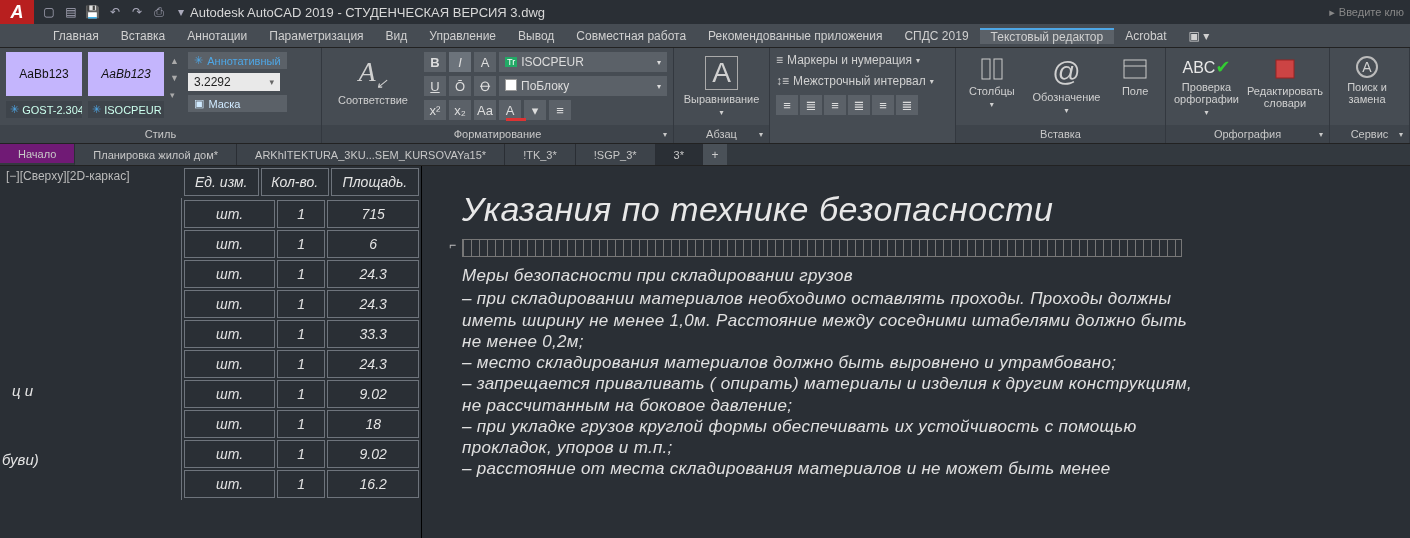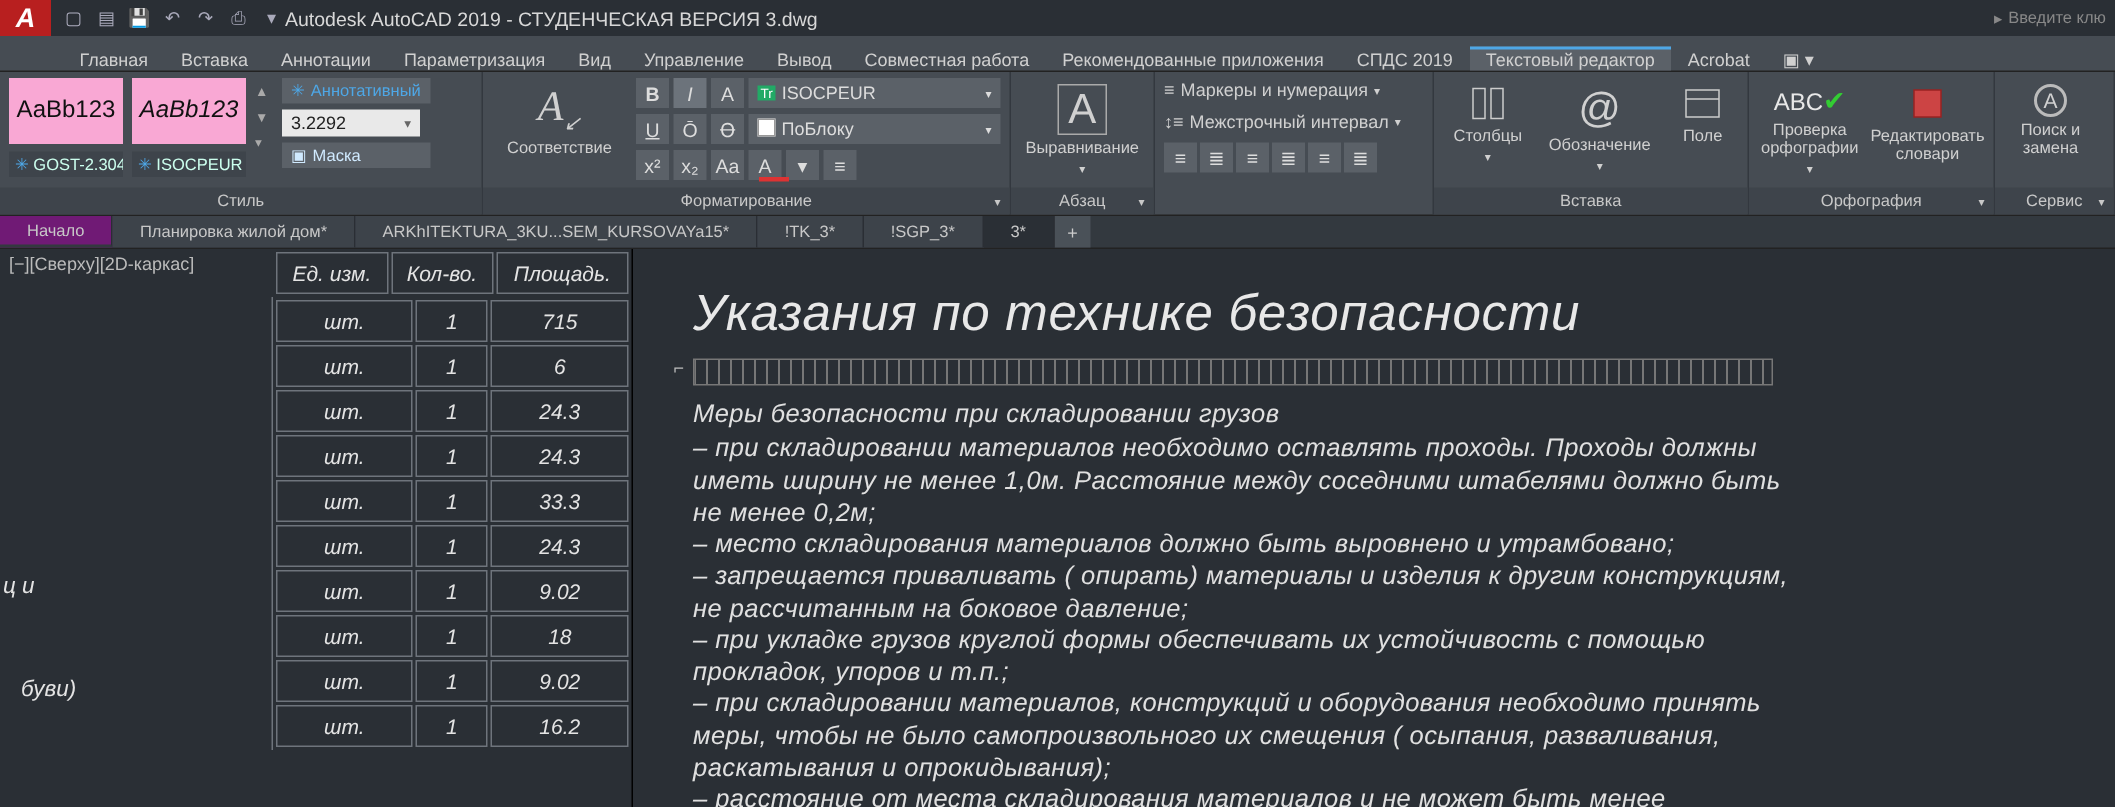--- a/index.html
+++ b/index.html
@@ -6,31 +6,31 @@
 body { background: #33393f; color: #d0d0d0; width: 1410px; height: 538px; overflow: hidden; font-size: 12px; }
 
 .titlebar { height: 24px; background: #2a2f35; display: flex; align-items: center; }
 .app-logo { width: 34px; height: 24px; background: #b81f1f; color: #fff; display: flex; align-items: center; justify-content: center; font-weight: bold; font-size: 18px; font-style: italic; margin-right: 4px; }
 .qat { display: flex; gap: 4px; margin-left: 2px; }
 .qat-btn { width: 18px; height: 18px; display: flex; align-items: center; justify-content: center; color: #aab; font-size: 12px; }
 .title-center { flex: 1; text-align: left; color: #d8d8d8; font-size: 13px; }
 .search-right { display: flex; align-items: center; color: #888; font-size: 11px; padding-right: 6px; }
 .search-right span.arrow { margin-right: 4px; }
 
-.menubar { height: 24px; background: #464c53; display: flex; align-items: flex-end; padding-left: 42px; border-bottom: 1px solid #222; }
+.menubar { height: 24px; background: #464c53; display: flex; align-items: center; padding-left: 42px; border-bottom: 1px solid #222; }
 .menu-item { padding: 0 11px; display: flex; align-items: center; color: #d0d0d0; font-size: 12px; cursor: default; }
 .menu-item.active { background: #5b6168; border-top: 2px solid #4ea7e6; }
 
 .ribbon { height: 96px; background: #464c53; display: flex; border-bottom: 1px solid #222; }
 .panel { border-right: 1px solid #33383f; display: flex; flex-direction: column; position: relative; }
 .panel-body { flex: 1; display: flex; align-items: flex-start; padding: 4px 6px 0 6px; gap: 6px; }
 .panel-title { height: 18px; text-align: center; font-size: 11px; color: #c8c8c8; background: #3e444b; display: flex; align-items: center; justify-content: center; position: relative; }
 .panel-title .drop { position: absolute; right: 6px; font-size: 8px; }
 
-.style-sample { width: 76px; height: 44px; background: #f9a8d4; color: #111; display: flex; align-items: center; justify-content: center; font-size: 16px; }
+.style-sample { width: 76px; height: 44px; background: #c4b5fd; color: #111; display: flex; align-items: center; justify-content: center; font-size: 12px; }
 .style-label { font-size: 11px; color: #cfe; background: #3e444b; padding: 2px 4px; margin-top: 2px; display: flex; align-items: center; gap: 3px; max-width: 76px; overflow: hidden; white-space: nowrap; }
 
 .vcol { display: flex; flex-direction: column; gap: 3px; }
 .chip { background: #5b6168; color: #d0eaff; font-size: 11px; padding: 2px 6px; display: flex; align-items: center; gap: 4px; }
 .chip.blue { color: #4ea7e6; }
 .inputbox { background: #e9e9e9; color: #222; padding: 2px 6px; font-size: 12px; width: 92px; display: flex; justify-content: space-between; align-items: center; }
 
 .big-icon { display: flex; flex-direction: column; align-items: center; justify-content: center; width: 70px; color: #d0d0d0; font-size: 11px; text-align: center; gap: 3px; padding-top: 4px; }
 .big-icon .glyph { font-size: 28px; color: #d0d0d0; }
 
@@ -317,23 +317,23 @@
               <th>Ед. изм.</th>
               <th>Кол-во.</th>
               <th>Площадь.</th>
             </tr>
           </thead>
       </table>
     </div>
     <div style="display:flex">
       <div style="width:182px;border-right:1px solid #6e747c">
         <div style="height:184px"></div>
-        <div style="font-style:italic;font-size:15px;color:#e4e4e4;padding-left:2px">ц и</div>
+        <div style="font-style:italic;font-size:15px;color:#e4e4e4;padding-left:12px">ц и</div>
         <div style="height:52px"></div>
-        <div style="font-style:italic;font-size:15px;color:#e4e4e4;padding-left:14px">буви)</div>
+        <div style="font-style:italic;font-size:15px;color:#e4e4e4;padding-left:2px">буви)</div>
       </div>
       <table class="grid" id="tbody-table" style="flex:1">
           <tbody id="tbody">
             <tr>
               <td>шт.</td>
               <td>1</td>
               <td>715</td>
             </tr>
             <tr>
               <td>шт.</td>
@@ -388,18 +388,17 @@
   <div class="right-pane">
     <div class="headline">Указания по технике безопасности</div>
     <div class="ruler"></div>
     <div class="bodytext">
       <div class="hd">Меры безопасности при складировании грузов</div>
       <div id="doc-lines">
           <div>–    при складировании материалов необходимо оставлять проходы. Проходы должны иметь ширину не менее 1,0м. Расстояние между соседними штабелями должно быть не менее 0,2м;</div>
           <div>–    место складирования материалов должно быть выровнено и утрамбовано;</div>
           <div>–    запрещается приваливать ( опирать) материалы и изделия к другим конструкциям, не рассчитанным на боковое давление;</div>
           <div>–    при укладке грузов круглой формы обеспечивать их устойчивость с помощью прокладок, упоров и т.п.;</div>
-          <div>–    при складировании материалов, конструкций и оборудования необходимо принять меры, чтобы не было самопроизвольного их смещения ( осыпания, разваливания, раскатывания и опрокидывания);</div>
           <div>–    расстояние от места складирования материалов и не может быть менее</div>
         </div>
     </div>
   </div>
 </div>
 
 </body></html>

